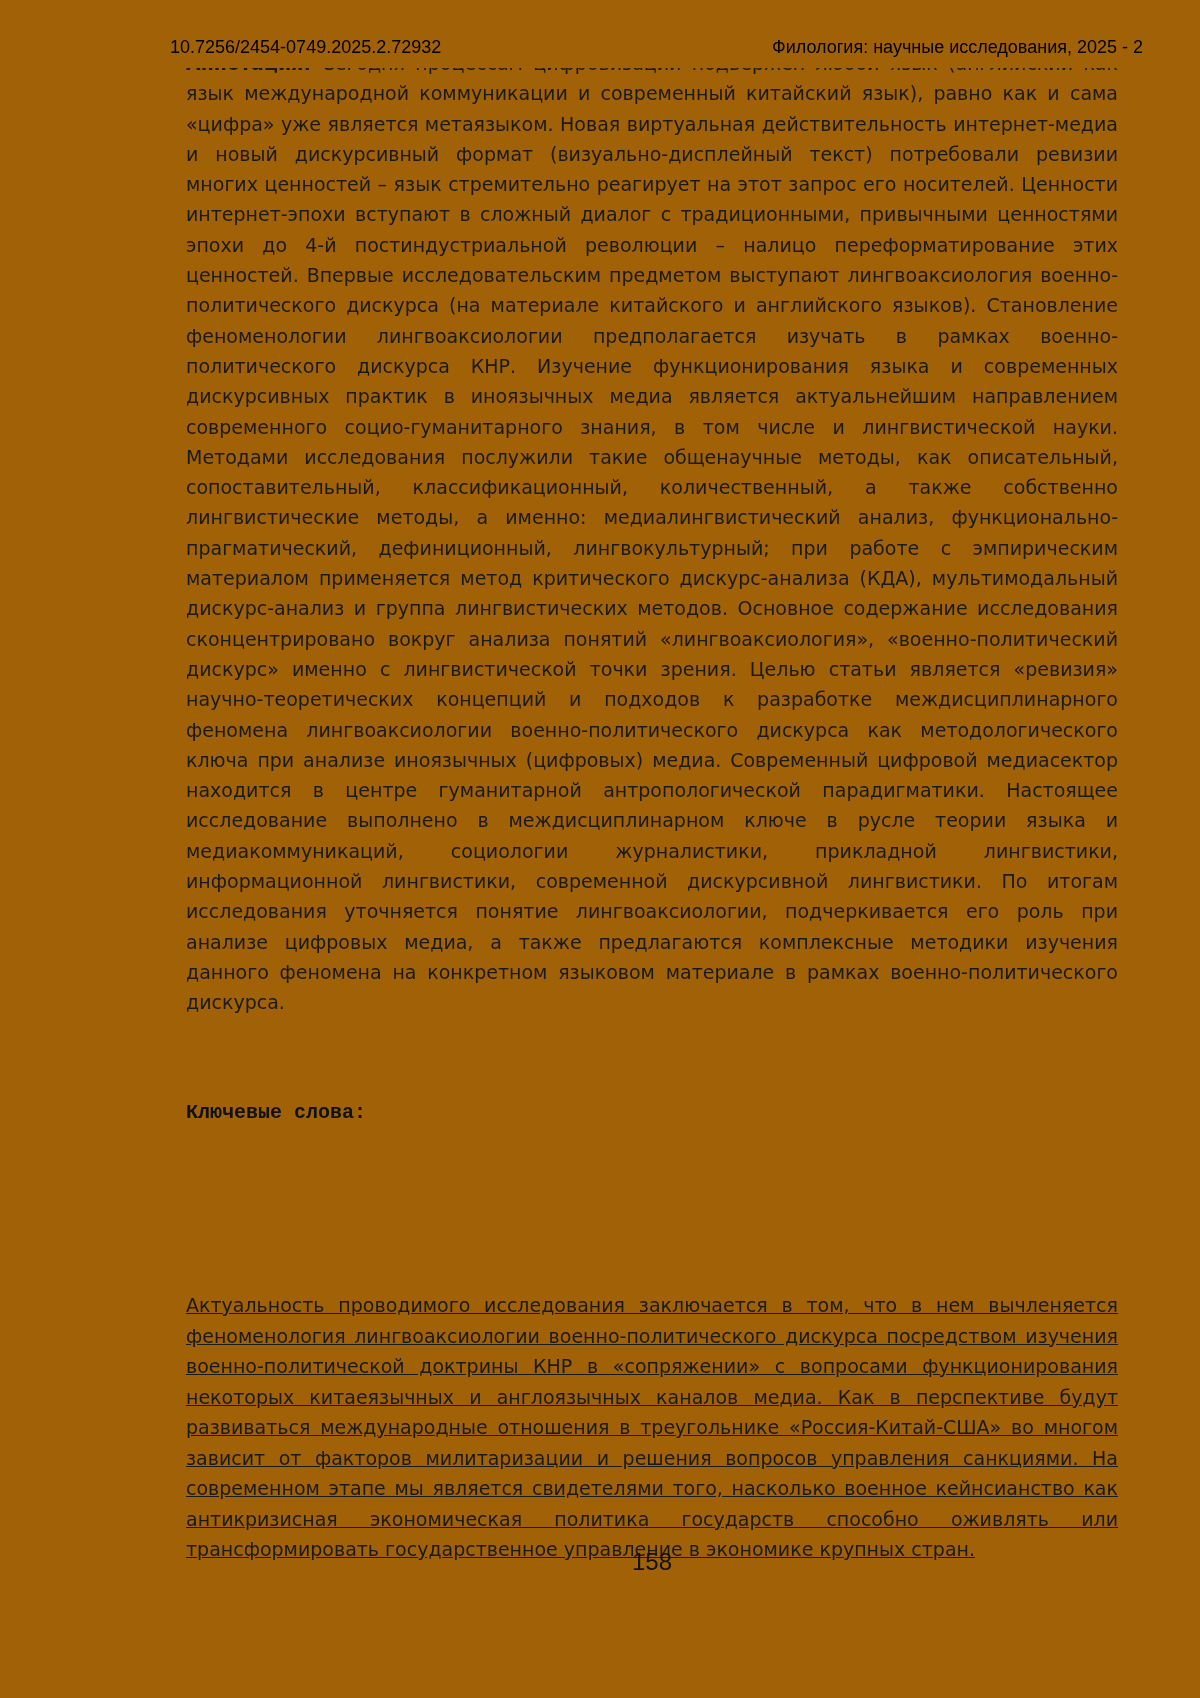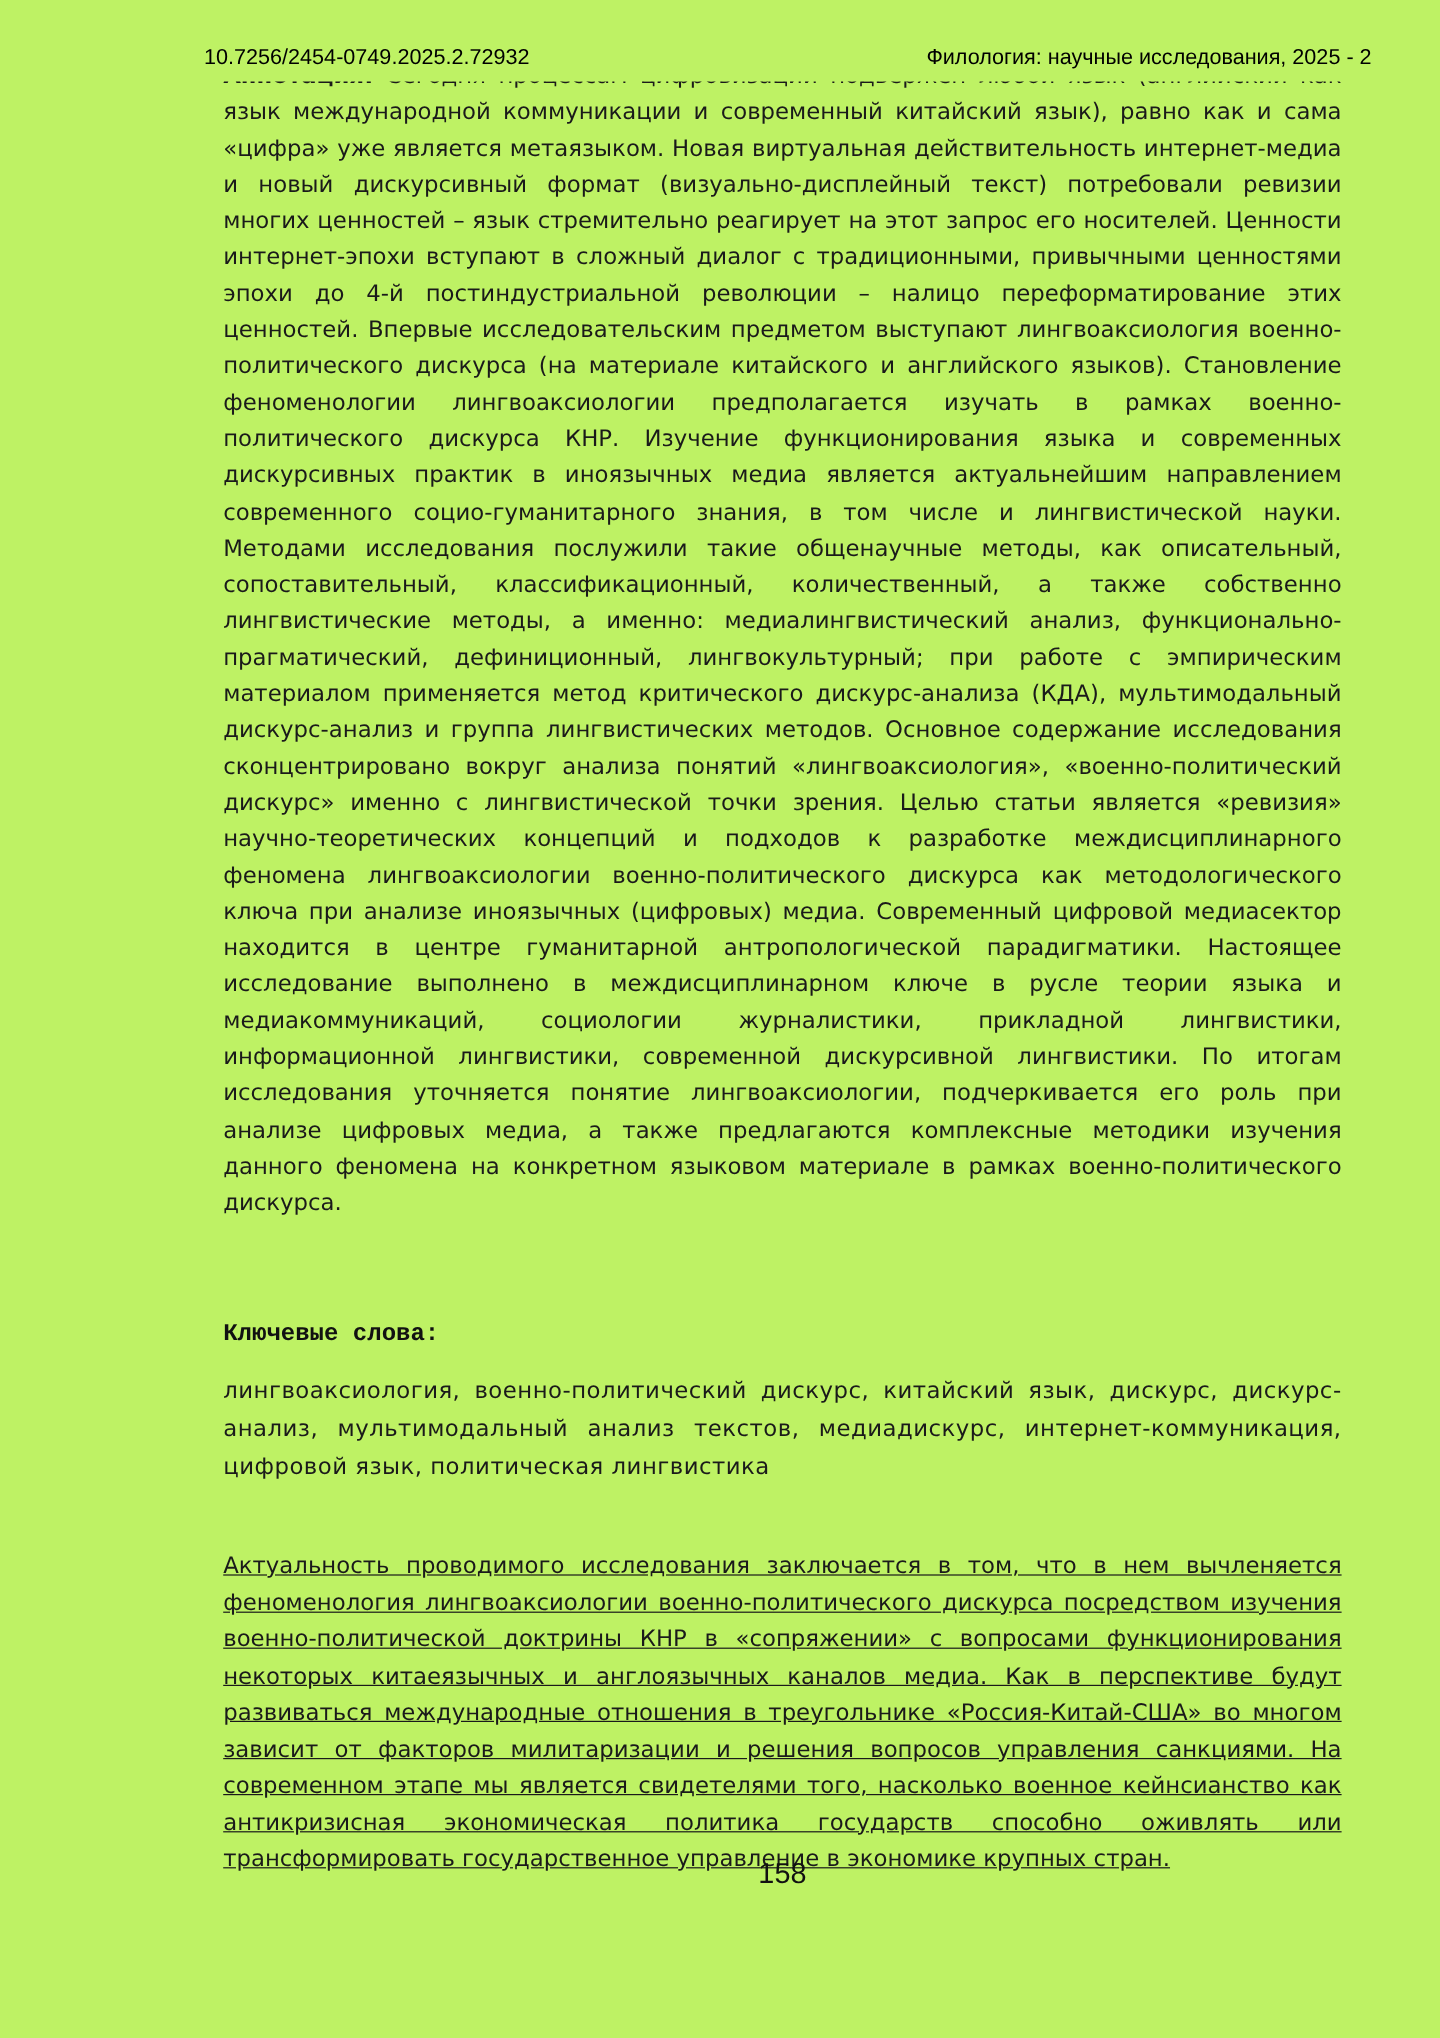--- a/index.html
+++ b/index.html
@@ -4,21 +4,21 @@
 <style>
   html, body {
     margin: 0;
     padding: 0;
     background: #ffffff;
   }
   .page {
     position: relative;
     width: 1200px;
     height: 1698px;
-    background: #bef264;
+    background: #a16207;
     font-family: "DejaVu Sans", sans-serif;
     color: #1a1a1a;
     overflow: hidden;
   }
   .running-head {
     position: absolute;
     top: 36px;
     font-family: "Liberation Sans", sans-serif;
     font-size: 18px;
     line-height: 22px;
@@ -106,20 +106,19 @@
   <div class="running-head doi">10.7256/2454-0749.2025.2.72932</div>
 
   <div class="running-head journal">Филология: научные исследования, 2025 - 2</div>
 
   <div class="abstract-clip">
     <p><span class="bold">Аннотация:</span> <span>Сегодня процессам цифровизации подвержен любой язык (английский как язык международной коммуникации и современный китайский язык), равно как и сама «цифра» уже является метаязыком. Новая виртуальная действительность интернет-медиа и новый дискурсивный формат (визуально-дисплейный текст) потребовали ревизии многих ценностей – язык стремительно реагирует на этот запрос его носителей. Ценности интернет-эпохи вступают в сложный диалог с традиционными, привычными ценностями эпохи до 4-й постиндустриальной революции – налицо переформатирование этих ценностей. Впервые исследовательским предметом выступают лингвоаксиология военно-политического дискурса (на материале китайского и английского языков). Становление феноменологии лингвоаксиологии предполагается изучать в рамках военно-политического дискурса КНР. Изучение функционирования языка и современных дискурсивных практик в иноязычных медиа является актуальнейшим направлением современного социо-гуманитарного знания, в том числе и лингвистической науки. Методами исследования послужили такие общенаучные методы, как описательный, сопоставительный, классификационный, количественный, а также собственно лингвистические методы, а именно: медиалингвистический анализ, функционально-прагматический, дефиниционный, лингвокультурный; при работе с эмпирическим материалом применяется метод критического дискурс-анализа (КДА), мультимодальный дискурс-анализ и группа лингвистических методов. Основное содержание исследования сконцентрировано вокруг анализа понятий «лингвоаксиология», «военно-политический дискурс» именно с лингвистической точки зрения. Целью статьи является «ревизия» научно-теоретических концепций и подходов к разработке междисциплинарного феномена лингвоаксиологии военно-политического дискурса как методологического ключа при анализе иноязычных (цифровых) медиа. Современный цифровой медиасектор находится в центре гуманитарной антропологической парадигматики. Настоящее исследование выполнено в междисциплинарном ключе в русле теории языка и медиакоммуникаций, социологии журналистики, прикладной лингвистики, информационной лингвистики, современной дискурсивной лингвистики. По итогам исследования уточняется понятие лингвоаксиологии, подчеркивается его роль при анализе цифровых медиа, а также предлагаются комплексные методики изучения данного феномена на конкретном языковом материале в рамках военно-политического дискурса.</span></p>
   </div>
 
   <div class="keywords-label">Ключевые слова:</div>
 
-  <div class="keywords-text">лингвоаксиология, военно-политический дискурс, китайский язык, дискурс, дискурс-анализ, мультимодальный анализ текстов, медиадискурс, интернет-коммуникация, цифровой язык, политическая лингвистика</div>
 
 
   <div class="intro-text">Актуальность проводимого исследования заключается в том, что в нем вычленяется феноменология лингвоаксиологии военно-политического дискурса посредством изучения военно-политической доктрины КНР в «сопряжении» с вопросами функционирования некоторых китаеязычных и англоязычных каналов медиа. Как в перспективе будут развиваться международные отношения в треугольнике «Россия-Китай-США» во многом зависит от факторов милитаризации и решения вопросов управления санкциями. На современном этапе мы является свидетелями того, насколько военное кейнсианство как антикризисная экономическая политика государств способно оживлять или трансформировать государственное управление в экономике крупных стран.</div>
 
   <div class="page-number">158</div>
 
 </div>
 
 </body></html>

